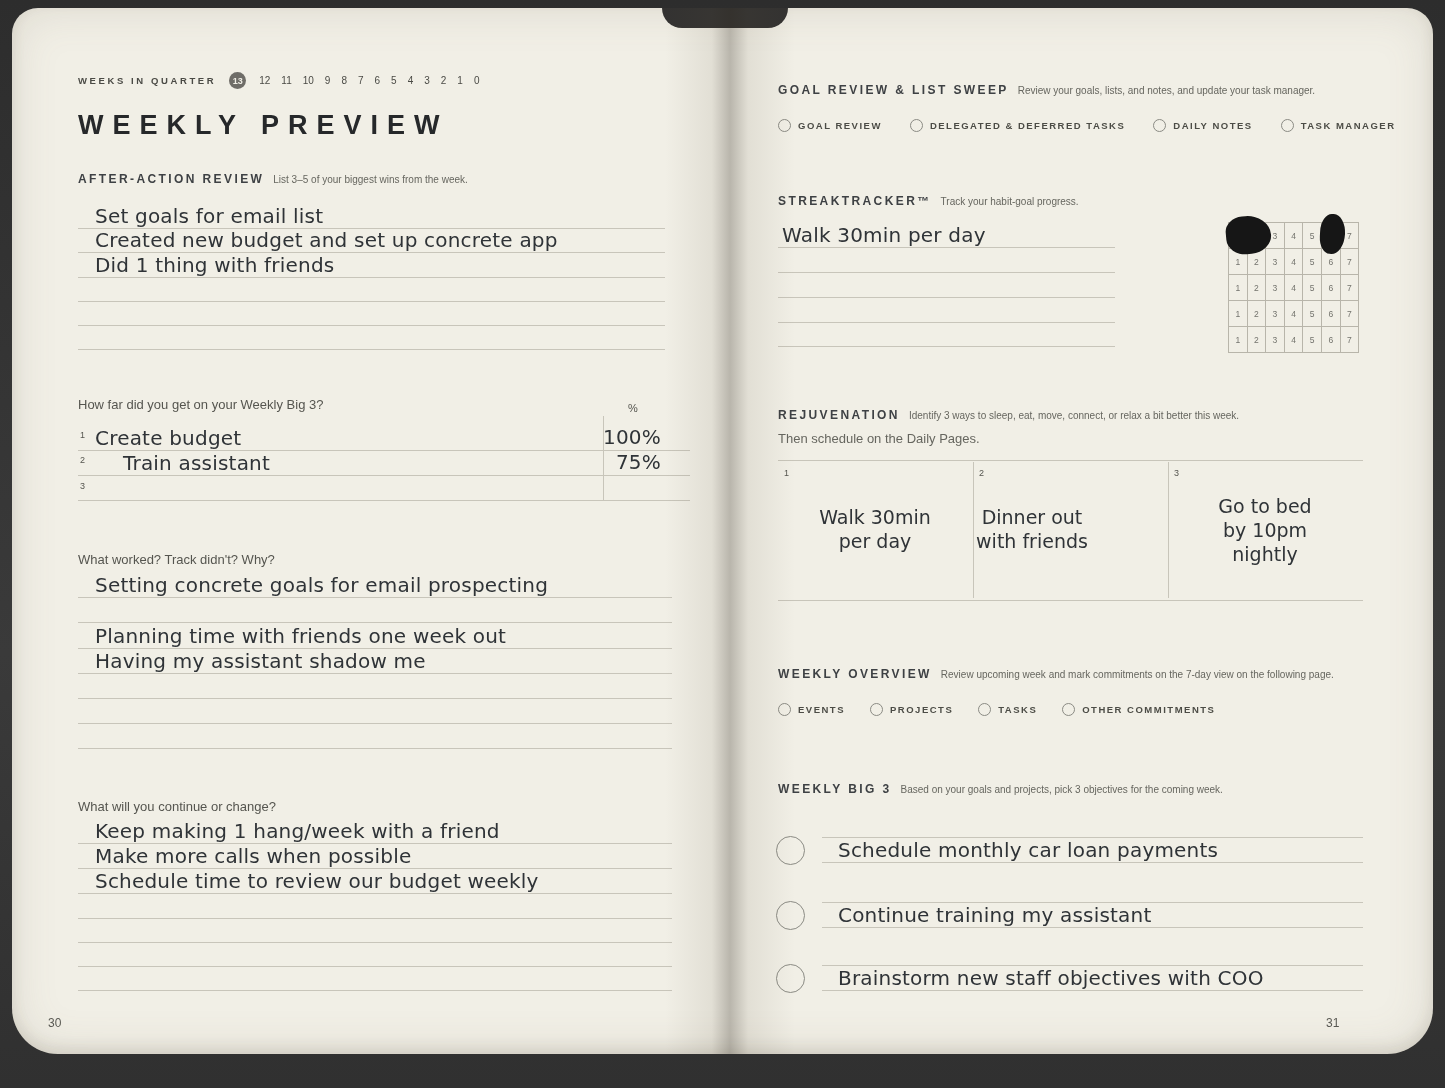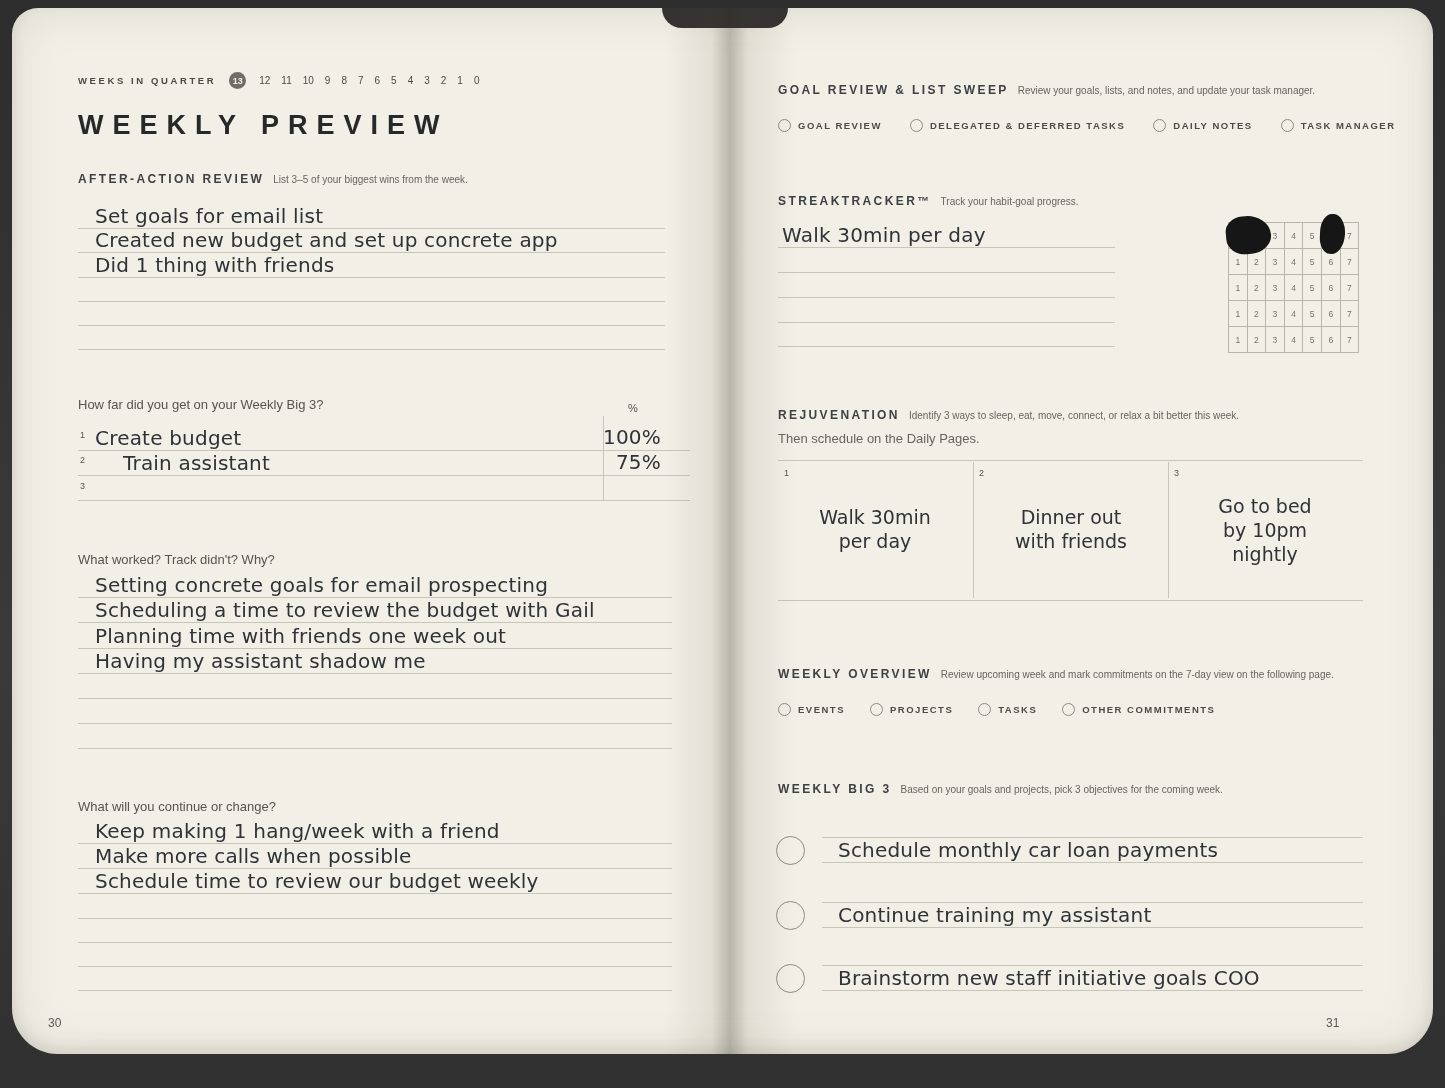--- a/index.html
+++ b/index.html
@@ -93,21 +93,20 @@
 
   <div class="q" style="left:78px;top:552px;">What worked? Track didn't? Why?</div>
   <div class="rule" style="left:78px;top:597px;width:594px;"></div>
   <div class="rule" style="left:78px;top:622px;width:594px;"></div>
   <div class="rule" style="left:78px;top:648px;width:594px;"></div>
   <div class="rule" style="left:78px;top:673px;width:594px;"></div>
   <div class="rule" style="left:78px;top:698px;width:594px;"></div>
   <div class="rule" style="left:78px;top:723px;width:594px;"></div>
   <div class="rule" style="left:78px;top:748px;width:594px;"></div>
   <span class="hw" style="left:95px;top:573px;">Setting concrete goals for email prospecting</span>
-  <span class="hw" style="left:95px;top:598px;">Scheduling a time to review the budget with Gail</span>
   <span class="hw" style="left:95px;top:624px;">Planning time with friends one week out</span>
   <span class="hw" style="left:95px;top:649px;">Having my assistant shadow me</span>
 
   <div class="q" style="left:78px;top:799px;">What will you continue or change?</div>
   <div class="rule" style="left:78px;top:843px;width:594px;"></div>
   <div class="rule" style="left:78px;top:868px;width:594px;"></div>
   <div class="rule" style="left:78px;top:893px;width:594px;"></div>
   <div class="rule" style="left:78px;top:918px;width:594px;"></div>
   <div class="rule" style="left:78px;top:942px;width:594px;"></div>
   <div class="rule" style="left:78px;top:966px;width:594px;"></div>
@@ -201,21 +200,21 @@
   <div class="rule" style="left:778px;top:600px;width:585px;"></div>
   <div class="vline" style="left:973px;top:462px;height:136px;"></div>
   <div class="vline" style="left:1168px;top:462px;height:136px;"></div>
   <span class="rownum" style="left:784px;top:468px;">1</span>
   <span class="rownum" style="left:979px;top:468px;">2</span>
   <span class="rownum" style="left:1174px;top:468px;">3</span>
   <div class="hw-block" style="left:780px;top:505px;">
     <div>Walk 30min</div>
     <div>per day</div>
   </div>
-  <div class="hw-block" style="left:976px;top:505px;">
+  <div class="hw-block" style="left:937px;top:505px;">
     <div>Dinner out</div>
     <div>with friends</div>
   </div>
   <div class="hw-block" style="left:1170px;top:494px;">
     <div>Go to bed</div>
     <div>by 10pm</div>
     <div>nightly</div>
   </div>
 
   <div class="sec-head" style="left:778px;top:667px;">
@@ -252,18 +251,18 @@
   <span class="hw" style="left:838px;top:838px;">Schedule monthly car loan payments</span>
 
   <div class="big3-circle" style="left:776px;top:901px;"></div>
   <div class="rule" style="left:822px;top:902px;width:541px;"></div>
   <div class="rule" style="left:822px;top:927px;width:541px;"></div>
   <span class="hw" style="left:838px;top:903px;">Continue training my assistant</span>
 
   <div class="big3-circle" style="left:776px;top:964px;"></div>
   <div class="rule" style="left:822px;top:965px;width:541px;"></div>
   <div class="rule" style="left:822px;top:990px;width:541px;"></div>
-  <span class="hw" style="left:838px;top:966px;">Brainstorm new staff initiative goals COO</span>
+  <span class="hw" style="left:838px;top:966px;">Brainstorm new staff objectives with COO</span>
 
   <div class="pagenum" style="left:1326px;top:1016px;">31</div>
 
   <div class="gutter"></div>
 </div>
 
 </body></html>

